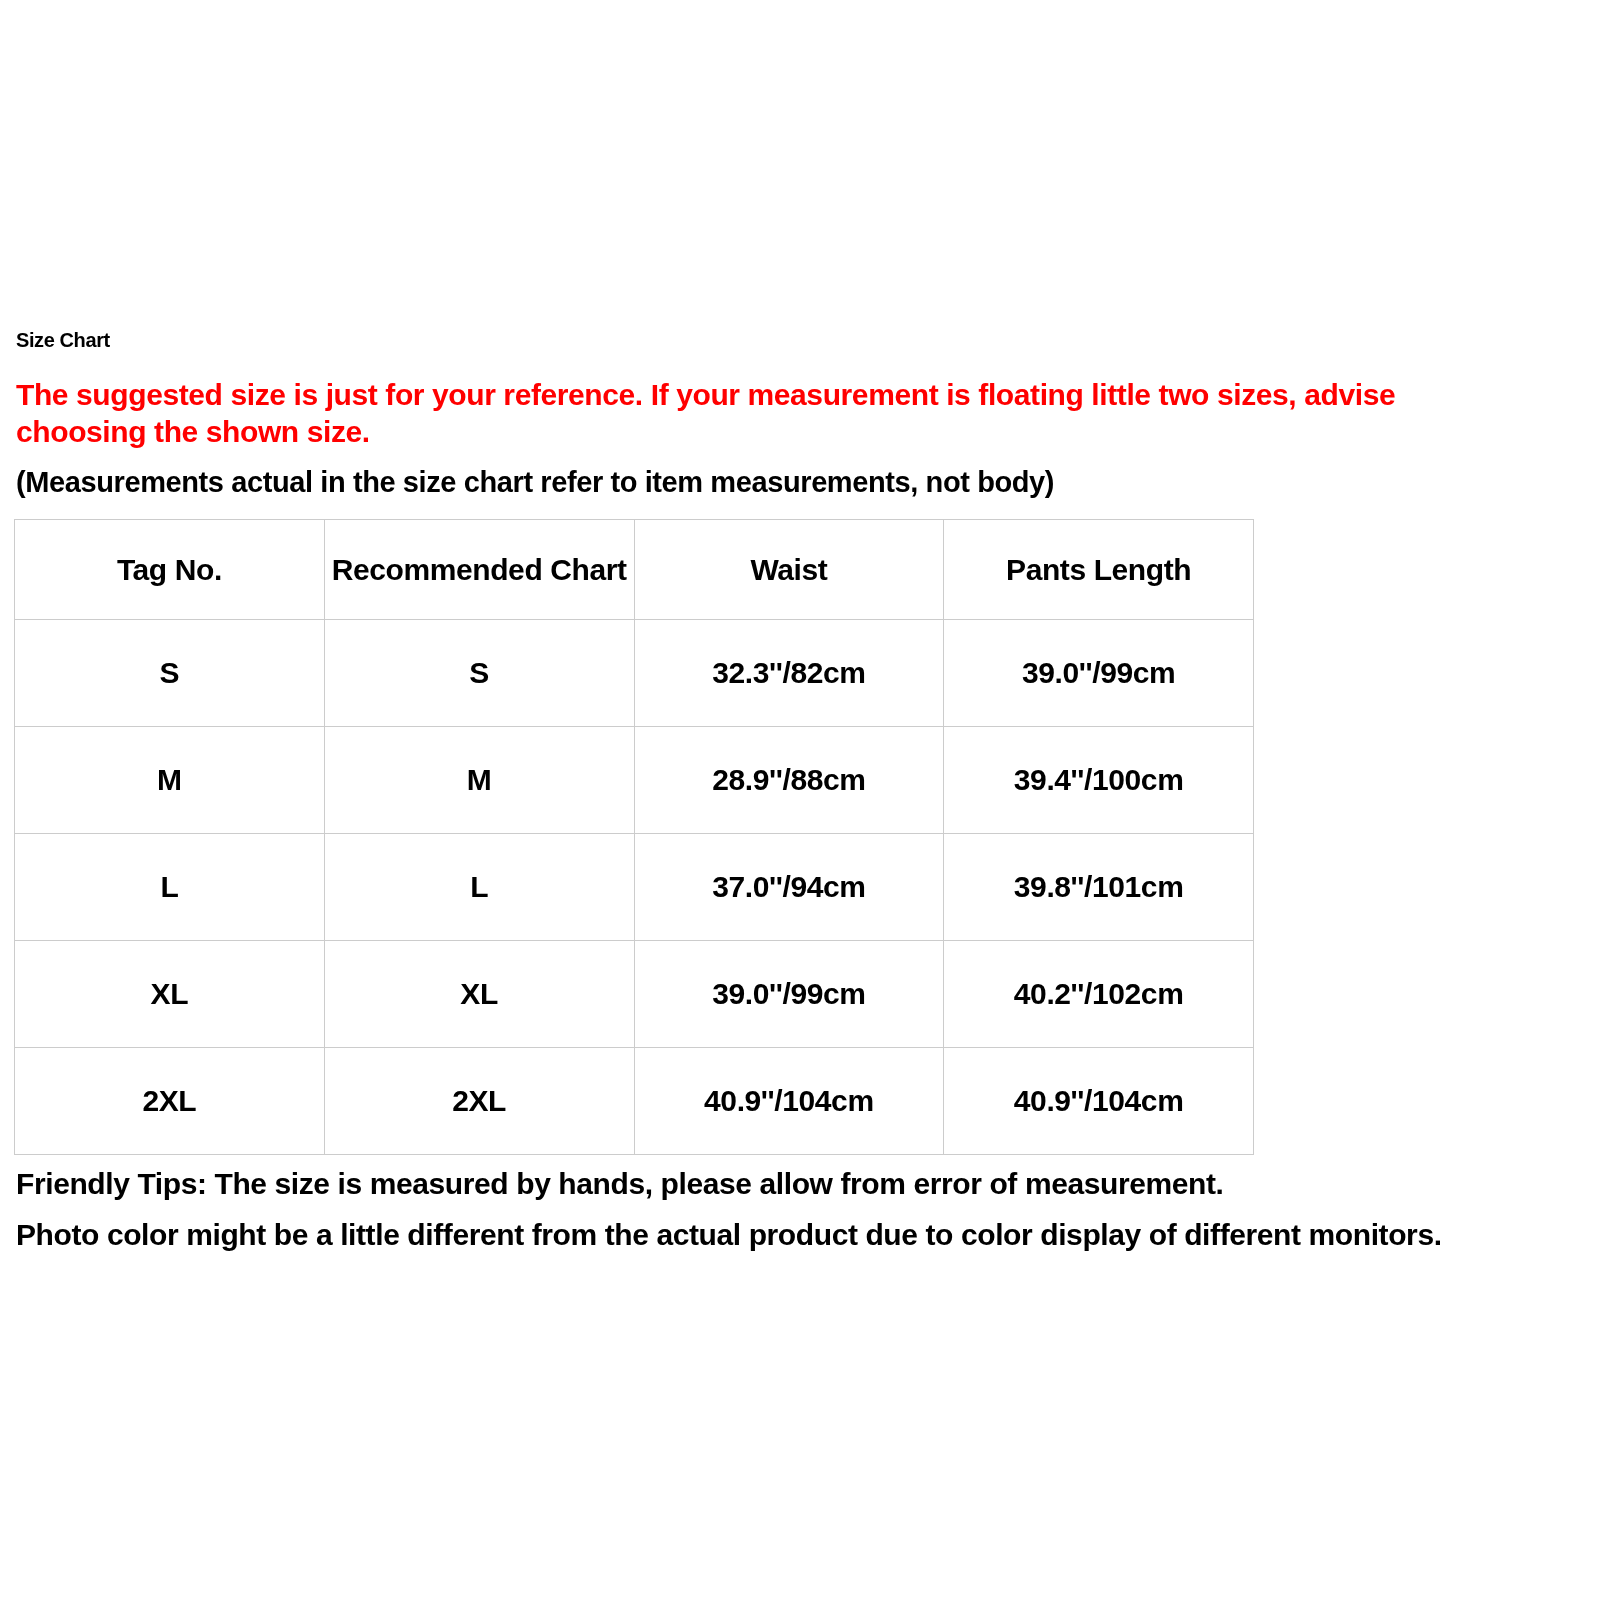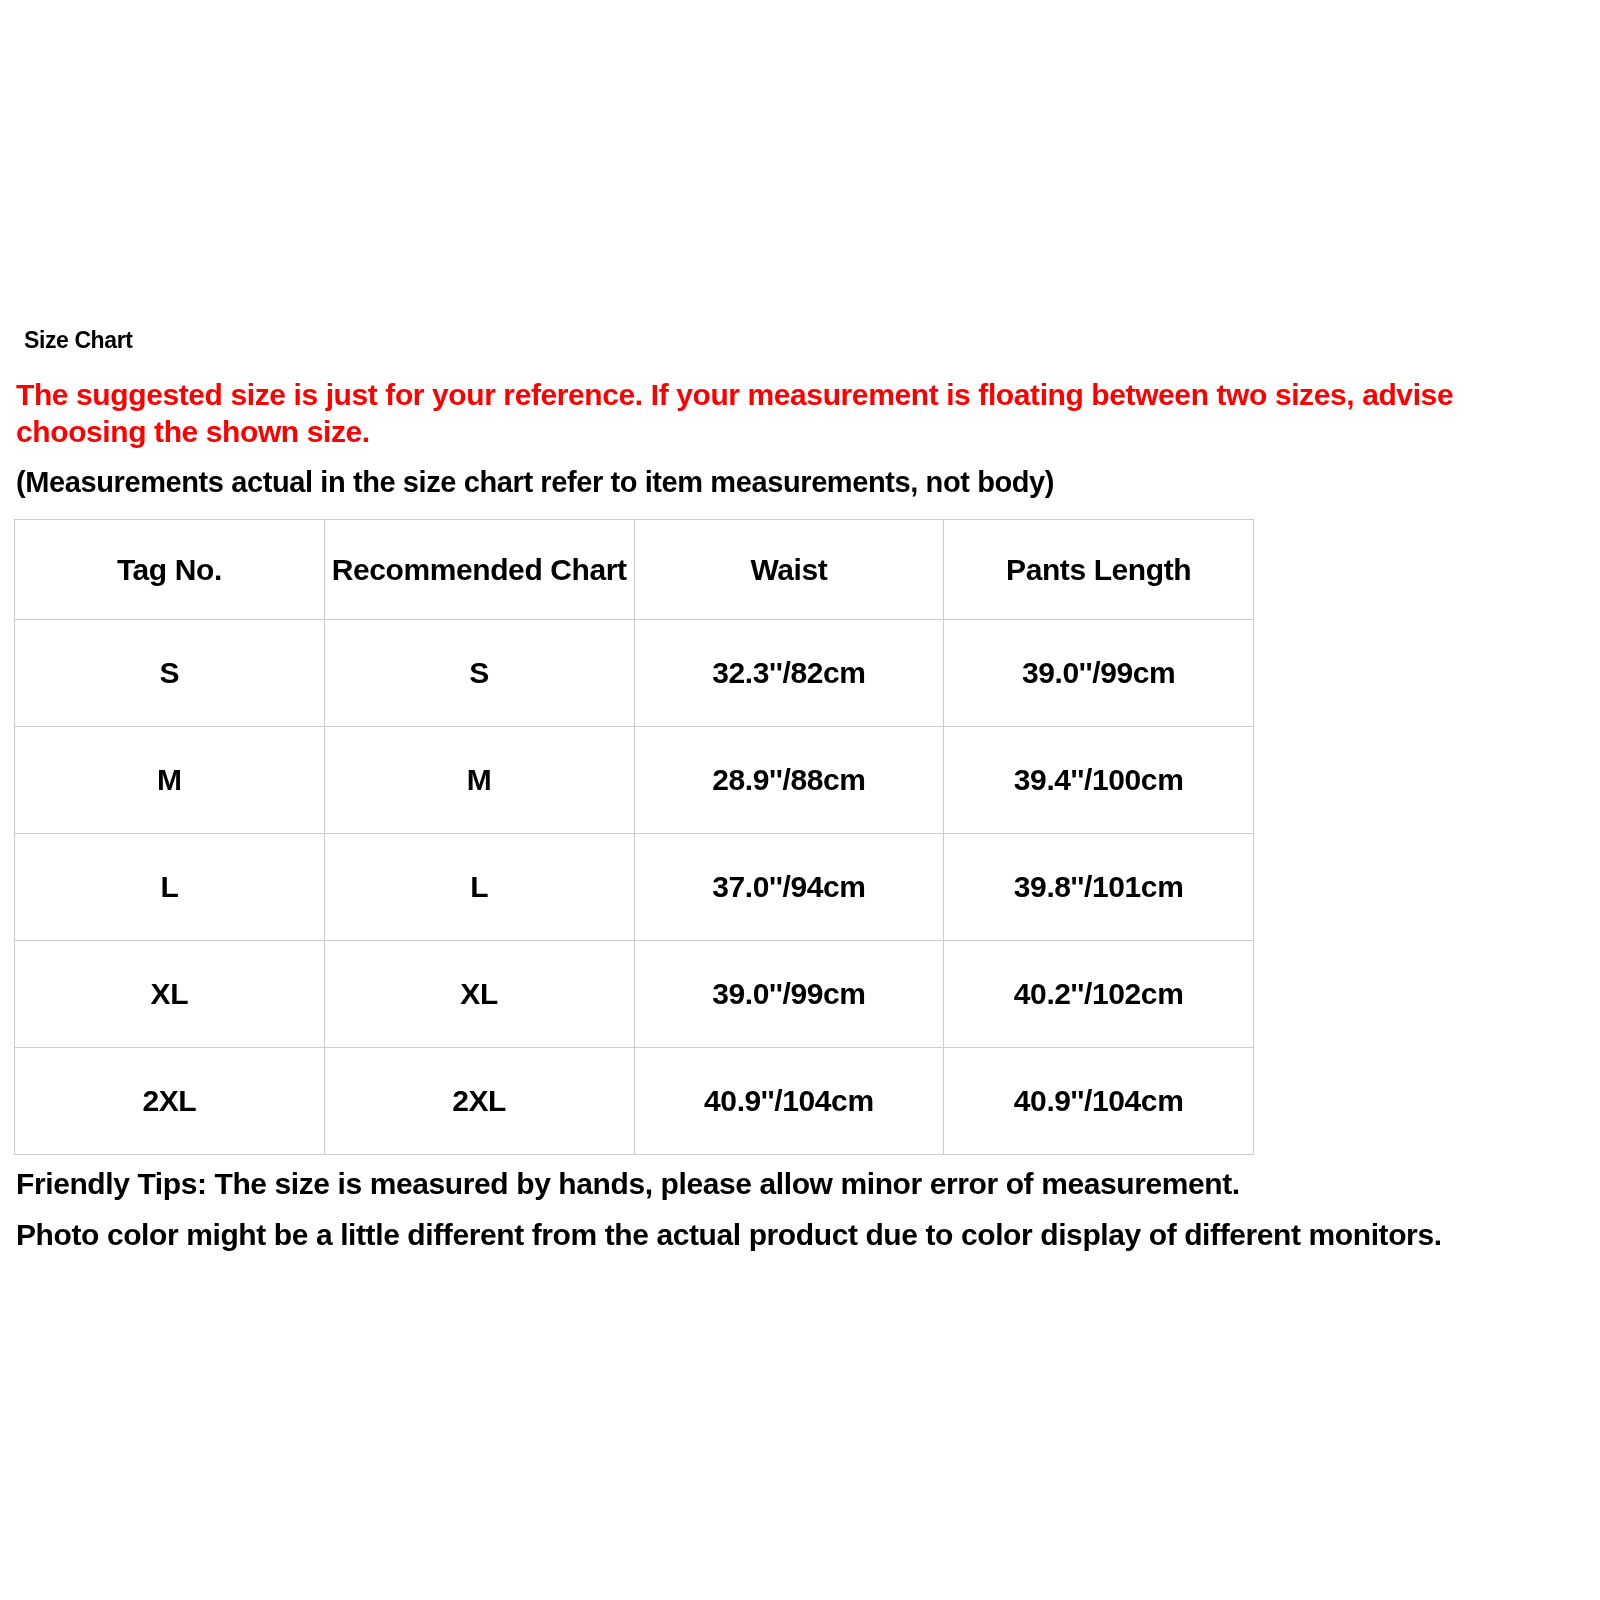--- a/index.html
+++ b/index.html
@@ -14,23 +14,23 @@
     background: #ffffff;
     overflow: hidden;
     font-family: "Liberation Sans", sans-serif;
     font-weight: bold;
     color: #000000;
     box-sizing: border-box;
     padding: 324px 16px 0 16px;
     letter-spacing: -0.4px;
   }
   .page-title {
-    font-size: 23px;
+    font-size: 20px;
     line-height: 32px;
-    margin: 0 0 20px 8px;
+    margin: 0 0 20px 0;
   }
   .size-notice {
     color: #ff0000;
     font-size: 30px;
     line-height: 37px;
     margin: 0 0 15px 0;
     white-space: nowrap;
   }
   .measurement-note {
     font-size: 29px;
@@ -65,21 +65,21 @@
     white-space: nowrap;
   }
 </style>
 </head>
 <body>
 
 <div class="canvas">
 
   <h1 class="page-title">Size Chart</h1>
 
-  <p class="size-notice"><span>The suggested size is just for your reference. If your measurement is floating between two sizes, advise</span><br>
+  <p class="size-notice"><span>The suggested size is just for your reference. If your measurement is floating little two sizes, advise</span><br>
   <span>choosing the shown size.</span></p>
 
   <p class="measurement-note">(Measurements actual in the size chart refer to item measurements, not body)</p>
 
   <table class="size-table">
     <thead>
       <tr>
         <th>Tag No.</th>
         <th>Recommended Chart</th>
         <th>Waist</th>
@@ -114,17 +114,17 @@
       <tr>
         <td>2XL</td>
         <td>2XL</td>
         <td>40.9''/104cm</td>
         <td>40.9''/104cm</td>
       </tr>
     </tbody>
   </table>
 
   <div class="tips">
-    <p class="tip-line">Friendly Tips: The size is measured by hands, please allow minor error of measurement.</p>
+    <p class="tip-line">Friendly Tips: The size is measured by hands, please allow from error of measurement.</p>
     <p class="tip-line">Photo color might be a little different from the actual product due to color display of different monitors.</p>
   </div>
 
 </div>
 
 </body></html>

